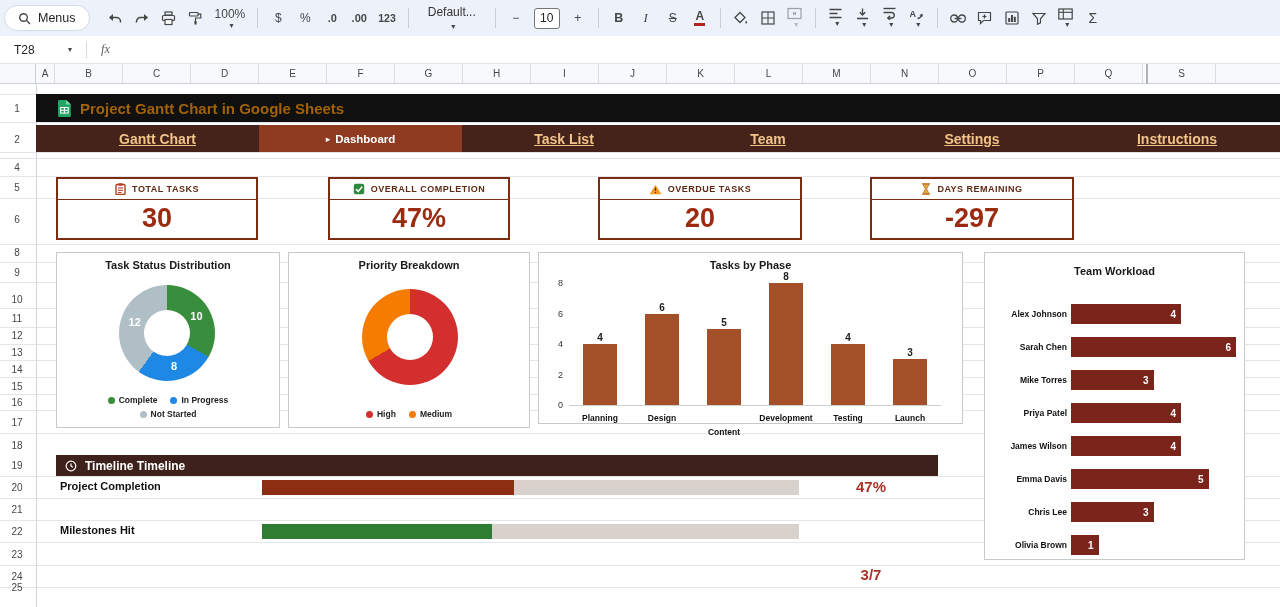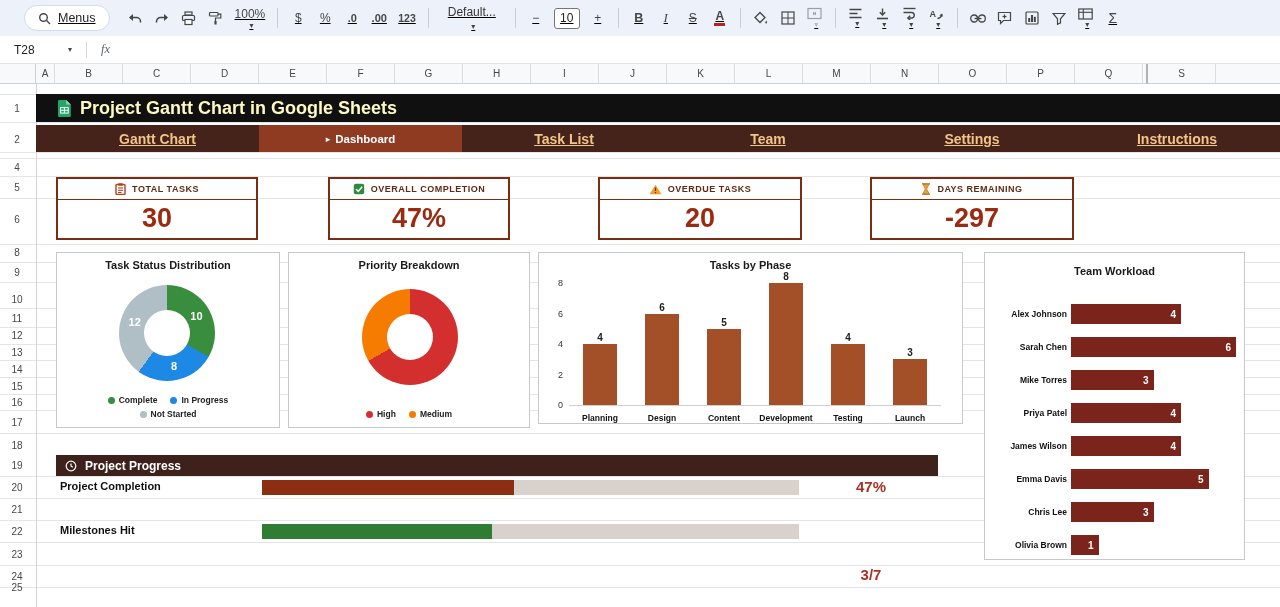--- a/index.html
+++ b/index.html
@@ -1,21 +1,21 @@
 <!DOCTYPE html>
 <html><head>
 <meta charset="utf-8">
 <style>
   *{margin:0;padding:0;box-sizing:border-box;}
   html,body{width:1280px;height:607px;overflow:hidden;}
   body{font-family:"Liberation Sans",sans-serif;background:#fff;}
   .screen{position:relative;width:1280px;height:607px;background:#fff;overflow:hidden;}
 
   
-  .toolbar{position:absolute;left:0;top:0;width:1280px;height:36px;background:#edf2fa;display:flex;align-items:center;gap:3px;padding:0 24px;text-decoration:underline;}
+  .toolbar{position:absolute;left:0;top:0;width:1280px;height:36px;background:#edf2fa;display:flex;align-items:center;gap:3px;padding:0 4px;}
   .pill{display:flex;align-items:center;gap:7px;background:#fff;border:1px solid #d3dce8;border-radius:15px;height:26px;padding:0 13px;font-size:12.5px;color:#1f1f1f;margin-right:10px;cursor:pointer;}
   .tbtn{height:26px;min-width:24px;padding:0 4px;border-radius:4px;display:flex;align-items:center;justify-content:center;font-size:12px;color:#444746;cursor:pointer;flex-direction:column;}
   .tsep{width:1px;height:20px;background:#c7cdd6;margin:0 5px;}
   .caret{font-size:8px;margin-left:3px;color:#444746;}
   .caret-dis{font-size:8px;margin-left:3px;color:#b5bac1;}
   .icwrap{display:flex;align-items:center;}
   .dec{font-size:11px;font-weight:bold;}
   .small{font-size:10.5px;font-weight:bold;}
   .fontdd{width:70px;justify-content:space-between;color:#333;}
   .sizebox{width:26px;height:21px;border:1px solid #747775;border-radius:3px;display:flex;align-items:center;justify-content:center;font-size:12px;color:#222;background:#fff;margin:0 3px;cursor:text;}
@@ -38,21 +38,21 @@
   .hiddencol{width:5px;background:#f8f9fa;border-right:2px solid #aeb3b9;border-bottom:1px solid #cdd1d5;}
   .colfill{flex:1;background:#f8f9fa;border-bottom:1px solid #cdd1d5;}
 
   
   .sheet{position:absolute;left:0;top:84px;width:1280px;height:523px;background:#fff;overflow:hidden;}
   .gridline{position:absolute;left:0;width:1280px;height:1px;background:#e3e5e8;}
   .gutterline{position:absolute;left:36px;top:0;width:1px;height:523px;background:#d2d5d9;}
   .rownum{position:absolute;left:0;width:34px;text-align:center;transform:translateY(-50%);font-size:10px;color:#45474a;cursor:pointer;}
 
   .banner{position:absolute;left:36px;top:10px;width:1244px;height:28px;background:#101010;display:flex;align-items:center;gap:9px;padding-left:22px;z-index:2;}
-  .bannertext{color:#fef9c3;font-size:18px;font-weight:bold;}
+  .bannertext{color:#a16207;font-size:15px;font-weight:bold;}
 
   .navbar{position:absolute;left:36px;top:41px;width:1244px;height:27px;background:#45231B;z-index:2;}
   .navtab{position:absolute;top:0;height:27px;display:flex;align-items:center;justify-content:center;gap:5px;cursor:pointer;}
   .navtab.active{background:#8E3B22;}
   .navlbl{color:#F2C488;font-size:14px;font-weight:bold;text-decoration:underline;}
   .navlbl-active{color:#fff;font-size:11.5px;font-weight:bold;}
   .tri{color:#fff;font-size:9px;}
 
   .kpi{position:absolute;top:93px;height:63px;background:#fff;border:2px solid #7B2D12;z-index:2;}
   .kpihead{height:21px;display:flex;align-items:center;justify-content:center;gap:6px;border-bottom:1px solid #7B2D12;}
@@ -472,21 +472,21 @@
         <div class="ytick" style="left: 6px; top: 147px;">0</div>
         <div class="baseline" style="left: 30px; top: 152px; width: 372px;"></div>
         <div class="vbar" style="left: 44px; top: 91px; width: 34px; height: 61px; background: rgb(163, 79, 40);"></div>
         <div class="vbarval" style="left: 61px; top: 79px;">4</div>
         <div class="vbarcat" style="left: 61px; top: 160px;">Planning</div>
         <div class="vbar" style="left: 106px; top: 60.5px; width: 34px; height: 91.5px; background: rgb(163, 79, 40);"></div>
         <div class="vbarval" style="left: 123px; top: 48.5px;">6</div>
         <div class="vbarcat" style="left: 123px; top: 160px;">Design</div>
         <div class="vbar" style="left: 168px; top: 75.75px; width: 34px; height: 76.25px; background: rgb(163, 79, 40);"></div>
         <div class="vbarval" style="left: 185px; top: 63.75px;">5</div>
-        <div class="vbarcat" style="left: 185px; top: 160px;">Content</div>
+        <div class="vbarcat" style="left: 185px; top: 174px;">Content</div>
         <div class="vbar" style="left: 230px; top: 30px; width: 34px; height: 122px; background: rgb(163, 79, 40);"></div>
         <div class="vbarval" style="left: 247px; top: 18px;">8</div>
         <div class="vbarcat" style="left: 247px; top: 160px;">Development</div>
         <div class="vbar" style="left: 292px; top: 91px; width: 34px; height: 61px; background: rgb(163, 79, 40);"></div>
         <div class="vbarval" style="left: 309px; top: 79px;">4</div>
         <div class="vbarcat" style="left: 309px; top: 160px;">Testing</div>
         <div class="vbar" style="left: 354px; top: 106.25px; width: 34px; height: 45.75px; background: rgb(163, 79, 40);"></div>
         <div class="vbarval" style="left: 371px; top: 94.25px;">3</div>
         <div class="vbarcat" style="left: 371px; top: 160px;">Launch</div>
       </div>
@@ -526,21 +526,21 @@
         </div>
       </div>
 
     <div class="tbanner">
       <span class="icwrap">
           <svg width="12" height="12" viewBox="0 0 12 12">
             <circle cx="6" cy="6" r="4.8" fill="none" stroke="#fff" stroke-width="1.2"></circle>
             <path d="M6 3.4 V6 L7.8 7.2" fill="none" stroke="#fff" stroke-width="1.2"></path>
           </svg>
         </span>
-      <span>Project Progress</span>
+      <span>Timeline Timeline</span>
     </div>
   <div class="kpi" style="left: 56px; width: 202px;">
         <div class="kpihead">
           <span class="icwrap">
             <svg width="11" height="12" viewBox="0 0 11 12">
               <rect x="1" y="1.5" width="9" height="10" rx="1" fill="none" stroke="#B3411F" stroke-width="1.4"></rect>
               <rect x="3.2" y="0.3" width="4.6" height="2.4" rx="0.6" fill="#B3411F"></rect>
               <line x1="3" y1="5" x2="8" y2="5" stroke="#B3411F" stroke-width="1.1"></line>
               <line x1="3" y1="7.3" x2="8" y2="7.3" stroke="#B3411F" stroke-width="1.1"></line>
               <line x1="3" y1="9.5" x2="6.5" y2="9.5" stroke="#B3411F" stroke-width="1.1"></line>

